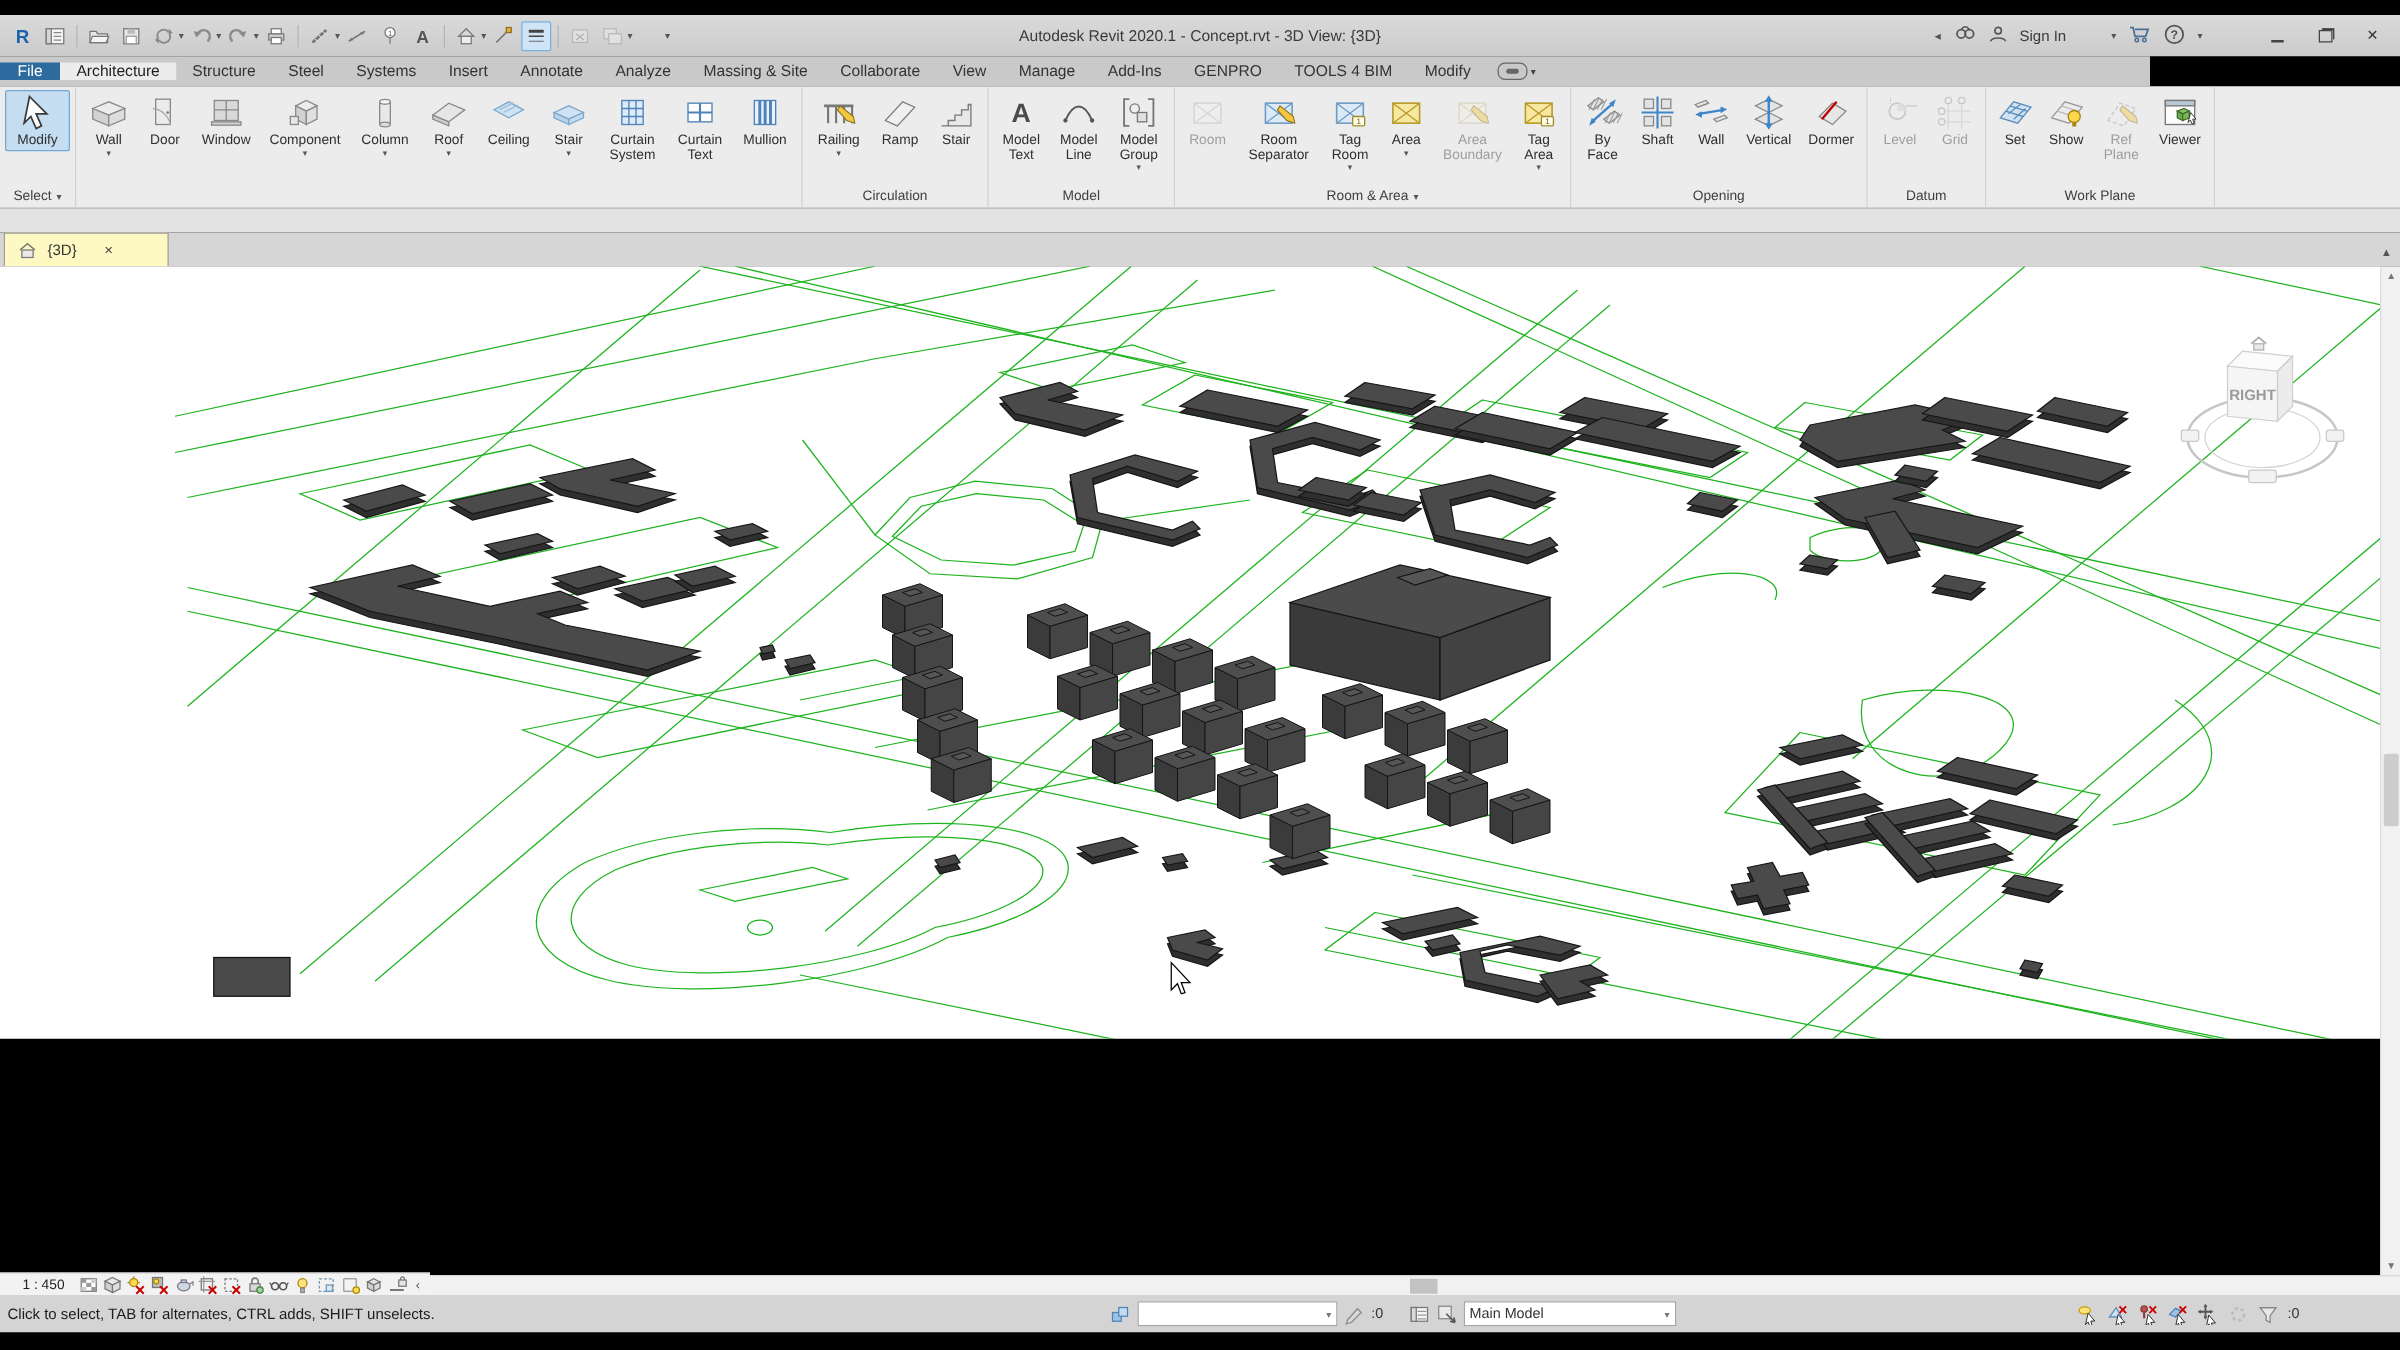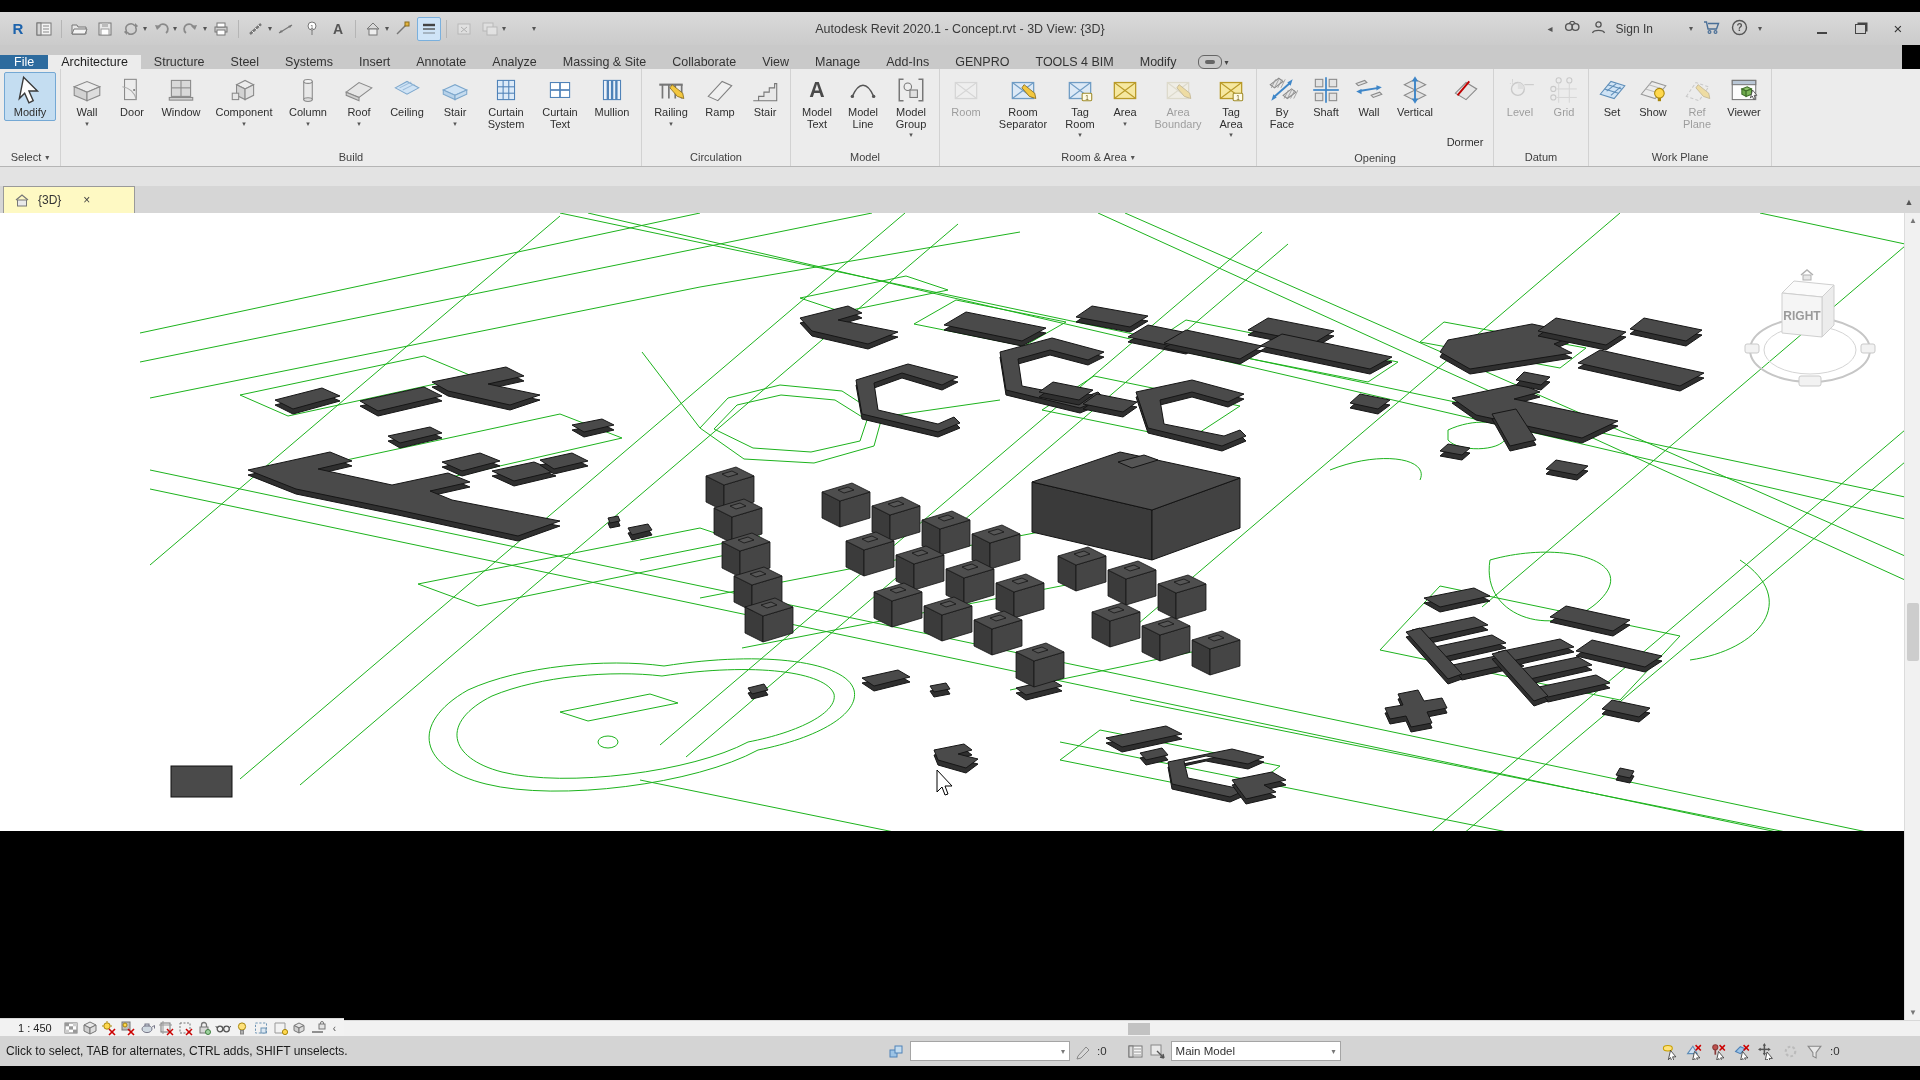--- a/index.html
+++ b/index.html
@@ -14,21 +14,21 @@
   .qbtn.active{background:#cfe4f7;border-color:#7ab0dd;}
   .qbtn.dim{opacity:.45;}
   .qsep{width:1px;height:18px;background:#b5b5b5;margin:0 3px;}
   .qcaret{font-size:8px;color:#555;margin-left:-2px;}
   #win-title{position:absolute;left:0;right:0;text-align:center;font-size:12.5px;color:#3a3a3a;pointer-events:none;}
   #infocenter{margin-left:auto;display:flex;align-items:center;gap:10px;padding-right:8px;font-size:12px;color:#3a3a3a;}
   .winbtn{width:28px;height:22px;display:flex;align-items:center;justify-content:center;font-size:13px;color:#333;}
   .restore-glyph{width:9px;height:8px;border:1.5px solid #444;box-shadow:2px -2px 0 -0.5px #444;}
   .min-glyph{width:10px;height:2px;background:#444;margin-top:8px;}
   
-  #tabrow{top:45px;left:0;width:1902px;height:24px;background:#c9c9c9;display:flex;align-items:flex-end;font-size:12.5px;}
+  #tabrow{top:45px;left:0;width:1720px;height:24px;background:#c9c9c9;display:flex;align-items:center;font-size:12.5px;}
   .rtab{padding:0 13px;display:flex;align-items:center;color:#333;}
   .rtab.file{background:#2d6b9e;color:#fff;padding:0 14px;}
   .rtab.active{background:#ececec;color:#1e1e1e;}
   #ribbon-cycle{display:flex;align-items:center;gap:3px;margin-left:8px;color:#444;}
   .cycbox{width:22px;height:12px;border:1px solid #666;border-radius:6px;display:flex;align-items:center;justify-content:center;}
   .cycbox i{display:block;width:10px;height:4px;background:#666;border-radius:2px;}
   
   #ribbon{top:69px;left:0;width:1920px;height:97px;background:#ececec;border-bottom:1px solid #b5b5b5;display:flex;}
   .rpanel{display:flex;flex-direction:column;border-right:1px solid #d2d2d2;}
   .rpanel-items{flex:1;display:flex;align-items:flex-start;padding:3px 3px 0 3px;}
@@ -384,23 +384,20 @@
         <div class="rbtn" style="width: 46px;">
           <div class="ric"><svg width="32" height="32" viewBox="0 0 30 30">
               <rect x="7" y="6" width="16" height="18" fill="#eaf1fa" stroke="#4f82b8"></rect>
               <rect x="10" y="6" width="2.2" height="18" fill="#4f82b8"></rect>
               <rect x="14" y="6" width="2.2" height="18" fill="#4f82b8"></rect>
               <rect x="18" y="6" width="2.2" height="18" fill="#4f82b8"></rect>
             </svg></div>
           <div class="rlabel">Mullion</div>
         </div>
       </div>
-      <div class="rpanel-label">
-        <span>Build</span>
-      </div>
     </div>
     <div class="rpanel">
       <div class="rpanel-items">
         <div class="rbtn" style="width: 46px;">
           <div class="ric"><svg width="32" height="32" viewBox="0 0 30 30">
               <line x1="4" y1="10" x2="26" y2="10" stroke="#777" stroke-width="2"></line>
               <line x1="7" y1="10" x2="7" y2="23" stroke="#777" stroke-width="1.6"></line>
               <line x1="13" y1="10" x2="13" y2="23" stroke="#777" stroke-width="1.6"></line>
               <line x1="19" y1="10" x2="19" y2="23" stroke="#777" stroke-width="1.6"></line>
               <line x1="25" y1="10" x2="25" y2="23" stroke="#777" stroke-width="1.6"></line>
@@ -566,21 +563,21 @@
         <div class="rbtn" style="width: 44px;">
           <div class="ric"><svg width="32" height="32" viewBox="0 0 30 30">
               <polygon points="5,10 15,5 25,10 15,15" fill="#e3e3e3" stroke="#8a8a8a"></polygon>
               <polygon points="5,20 15,15 25,20 15,25" fill="#e3e3e3" stroke="#8a8a8a"></polygon>
               <line x1="15" y1="4" x2="15" y2="26" stroke="#3e86c8" stroke-width="1.8"></line>
               <polygon points="15,2 12,7 18,7" fill="#3e86c8"></polygon>
               <polygon points="15,28 12,23 18,23" fill="#3e86c8"></polygon>
             </svg></div>
           <div class="rlabel">Vertical</div>
         </div>
-        <div class="rbtn" style="width: 44px; gap: 30px;">
+        <div class="rbtn" style="width: 44px;">
           <div class="ric"><svg width="32" height="32" viewBox="0 0 30 30">
               <polygon points="6,18 16,8 26,14 16,24" fill="#e6e6e6" stroke="#8a8a8a"></polygon>
               <path d="M8 20 L19 7" stroke="#c00000" stroke-width="1.8" fill="none"></path>
             </svg></div>
           <div class="rlabel">Dormer</div>
         </div>
       </div>
       <div class="rpanel-label">
         <span>Opening</span>
       </div>

